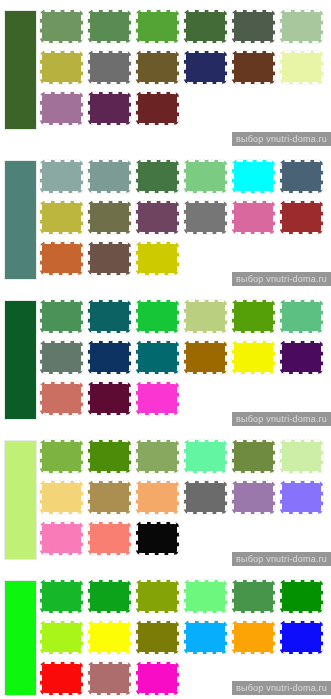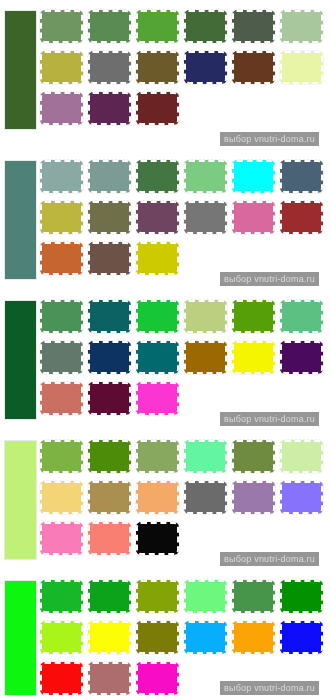--- a/index.html
+++ b/index.html
@@ -82,21 +82,21 @@
   }
   .swatch.empty {
     outline: none;
     box-shadow: none;
     background: transparent !important;
   }
   .swatch.empty::after { display: none; }
 
   .watermark {
     position: absolute;
-    right: 12px;
+    right: 0px;
     bottom: 4px;
     background: #8e8e8e;
     color: #d8d8d8;
     font-size: 9px;
     line-height: 12px;
     padding: 1px 4px 1px 4px;
     letter-spacing: 0.2px;
     white-space: nowrap;
     font-family: "Liberation Sans", sans-serif;
     opacity: 0.92;

